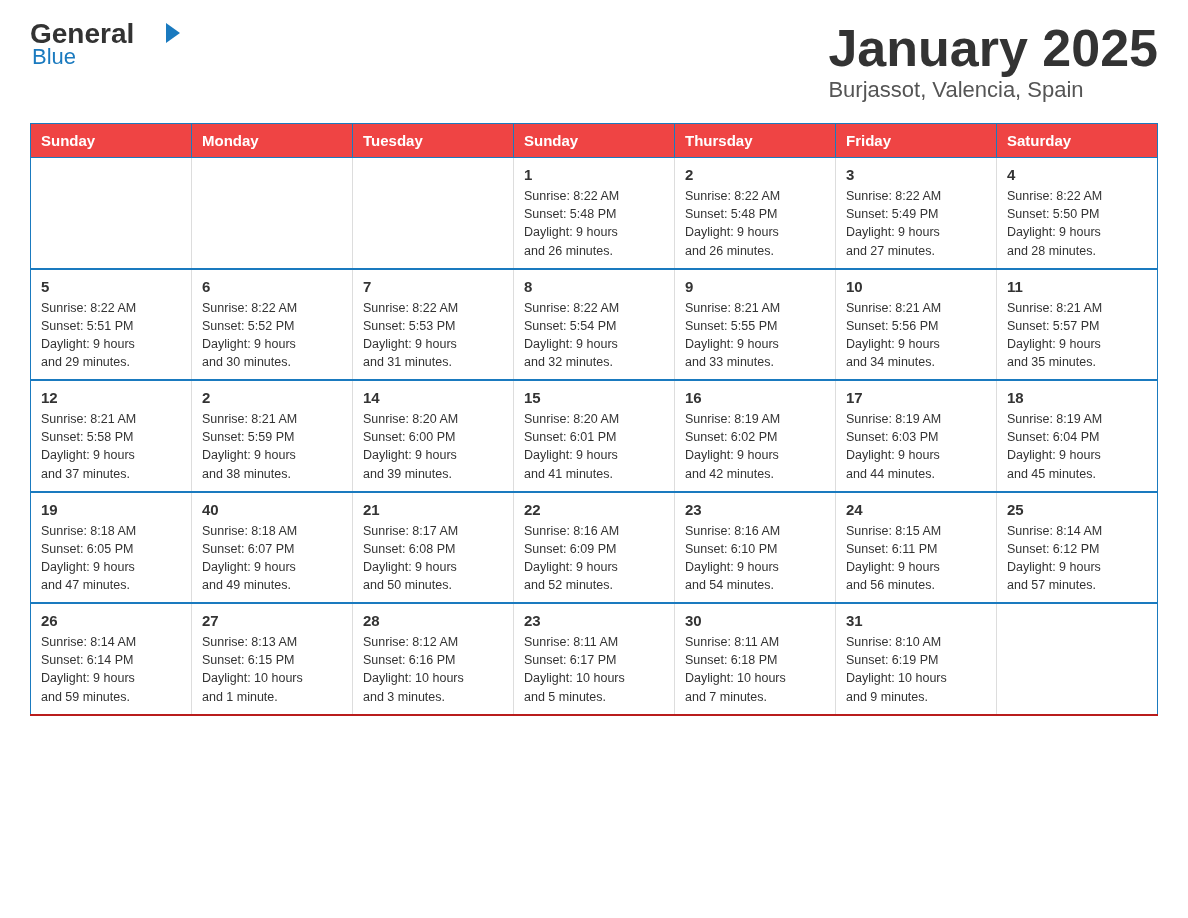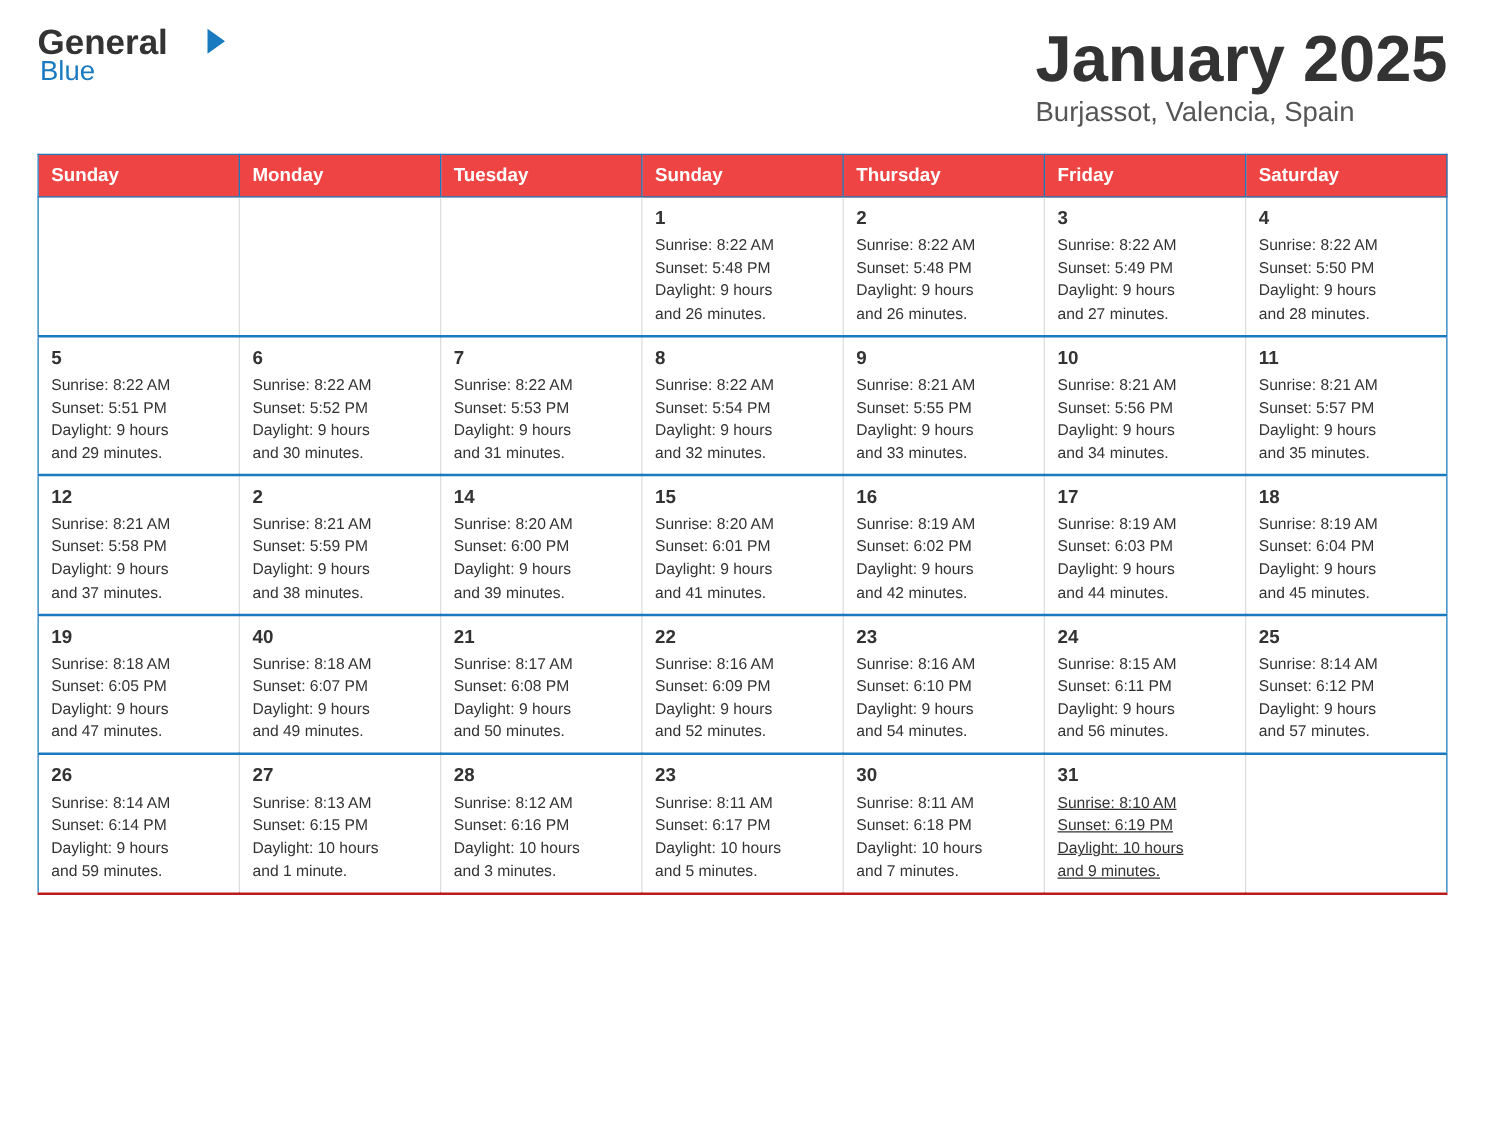--- a/index.html
+++ b/index.html
@@ -366,21 +366,21 @@
         </td>
         <td>
           <span class="day-num">30</span>
           <div class="day-info" style="white-space: pre-line;">Sunrise: 8:11 AM
 Sunset: 6:18 PM
 Daylight: 10 hours
 and 7 minutes.</div>
         </td>
         <td>
           <span class="day-num">31</span>
-          <div class="day-info" style="white-space: pre-line; text-decoration: underline;">Sunrise: 8:10 AM
+          <div class="day-info" style="white-space: pre-line;">Sunrise: 8:10 AM
 Sunset: 6:19 PM
 Daylight: 10 hours
 and 9 minutes.</div>
         </td>
         <td class="empty-cell"></td>
       </tr>
     </tbody>
 </table>
 
 </body></html>

